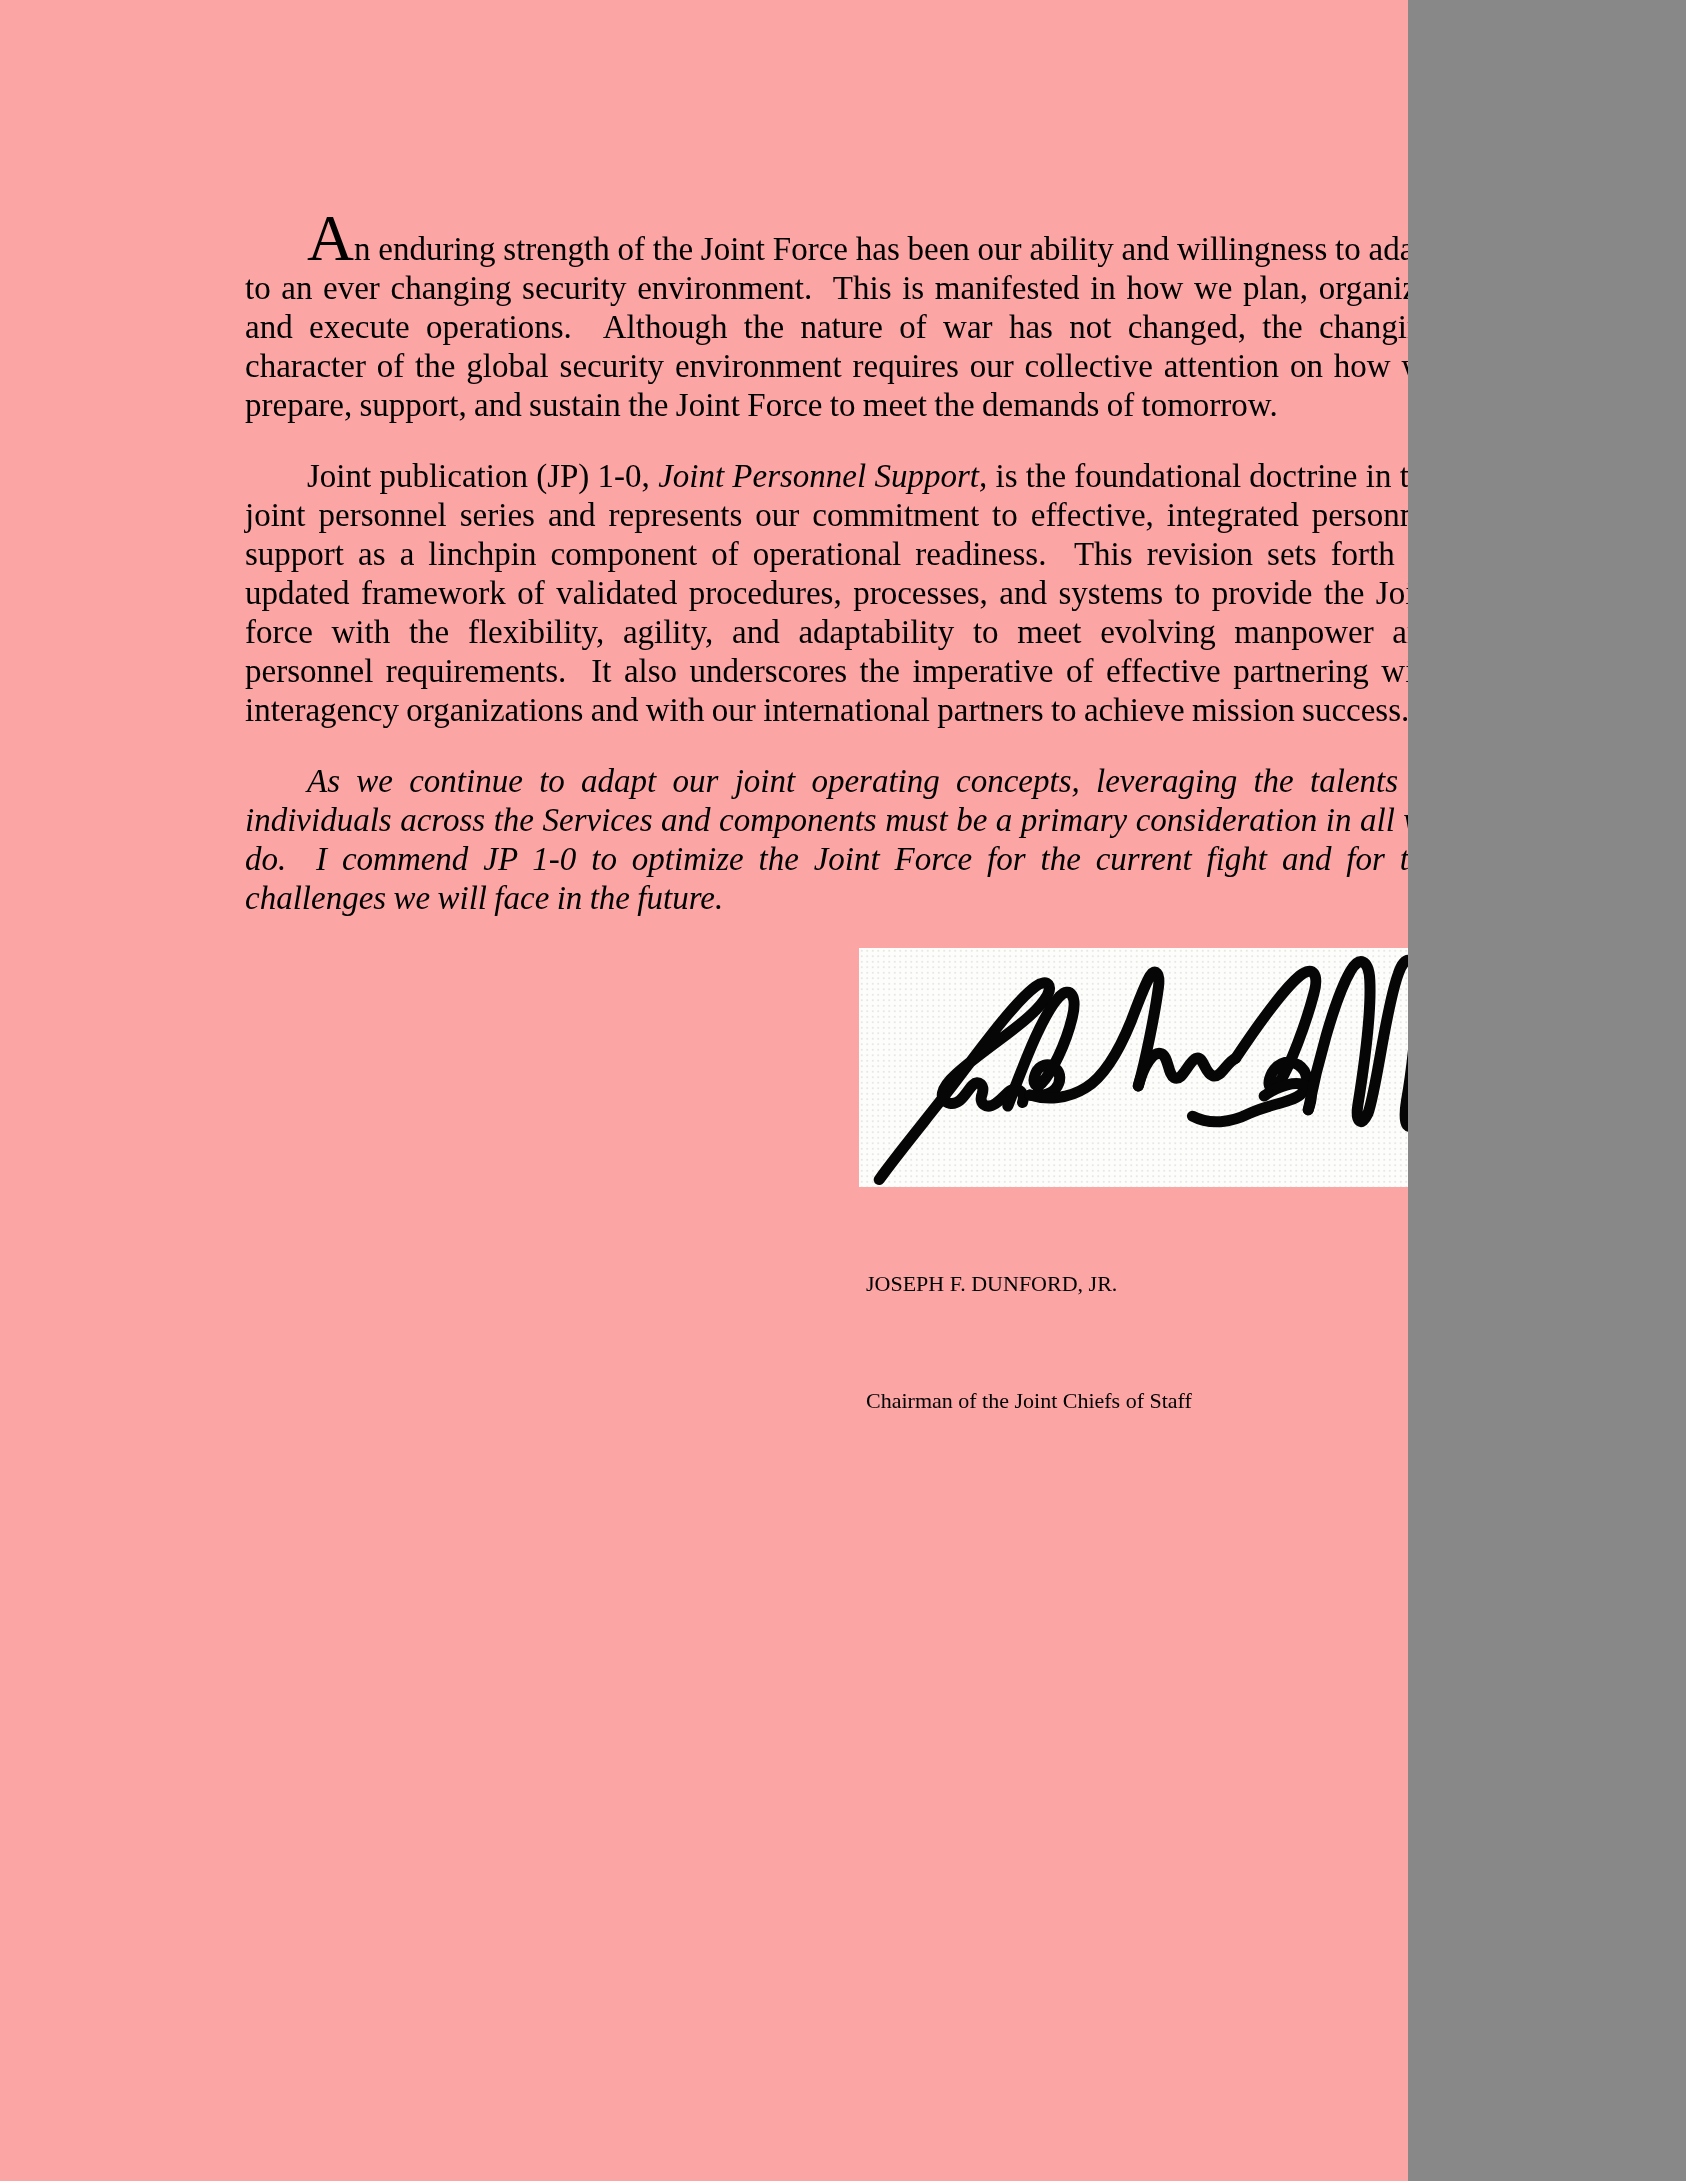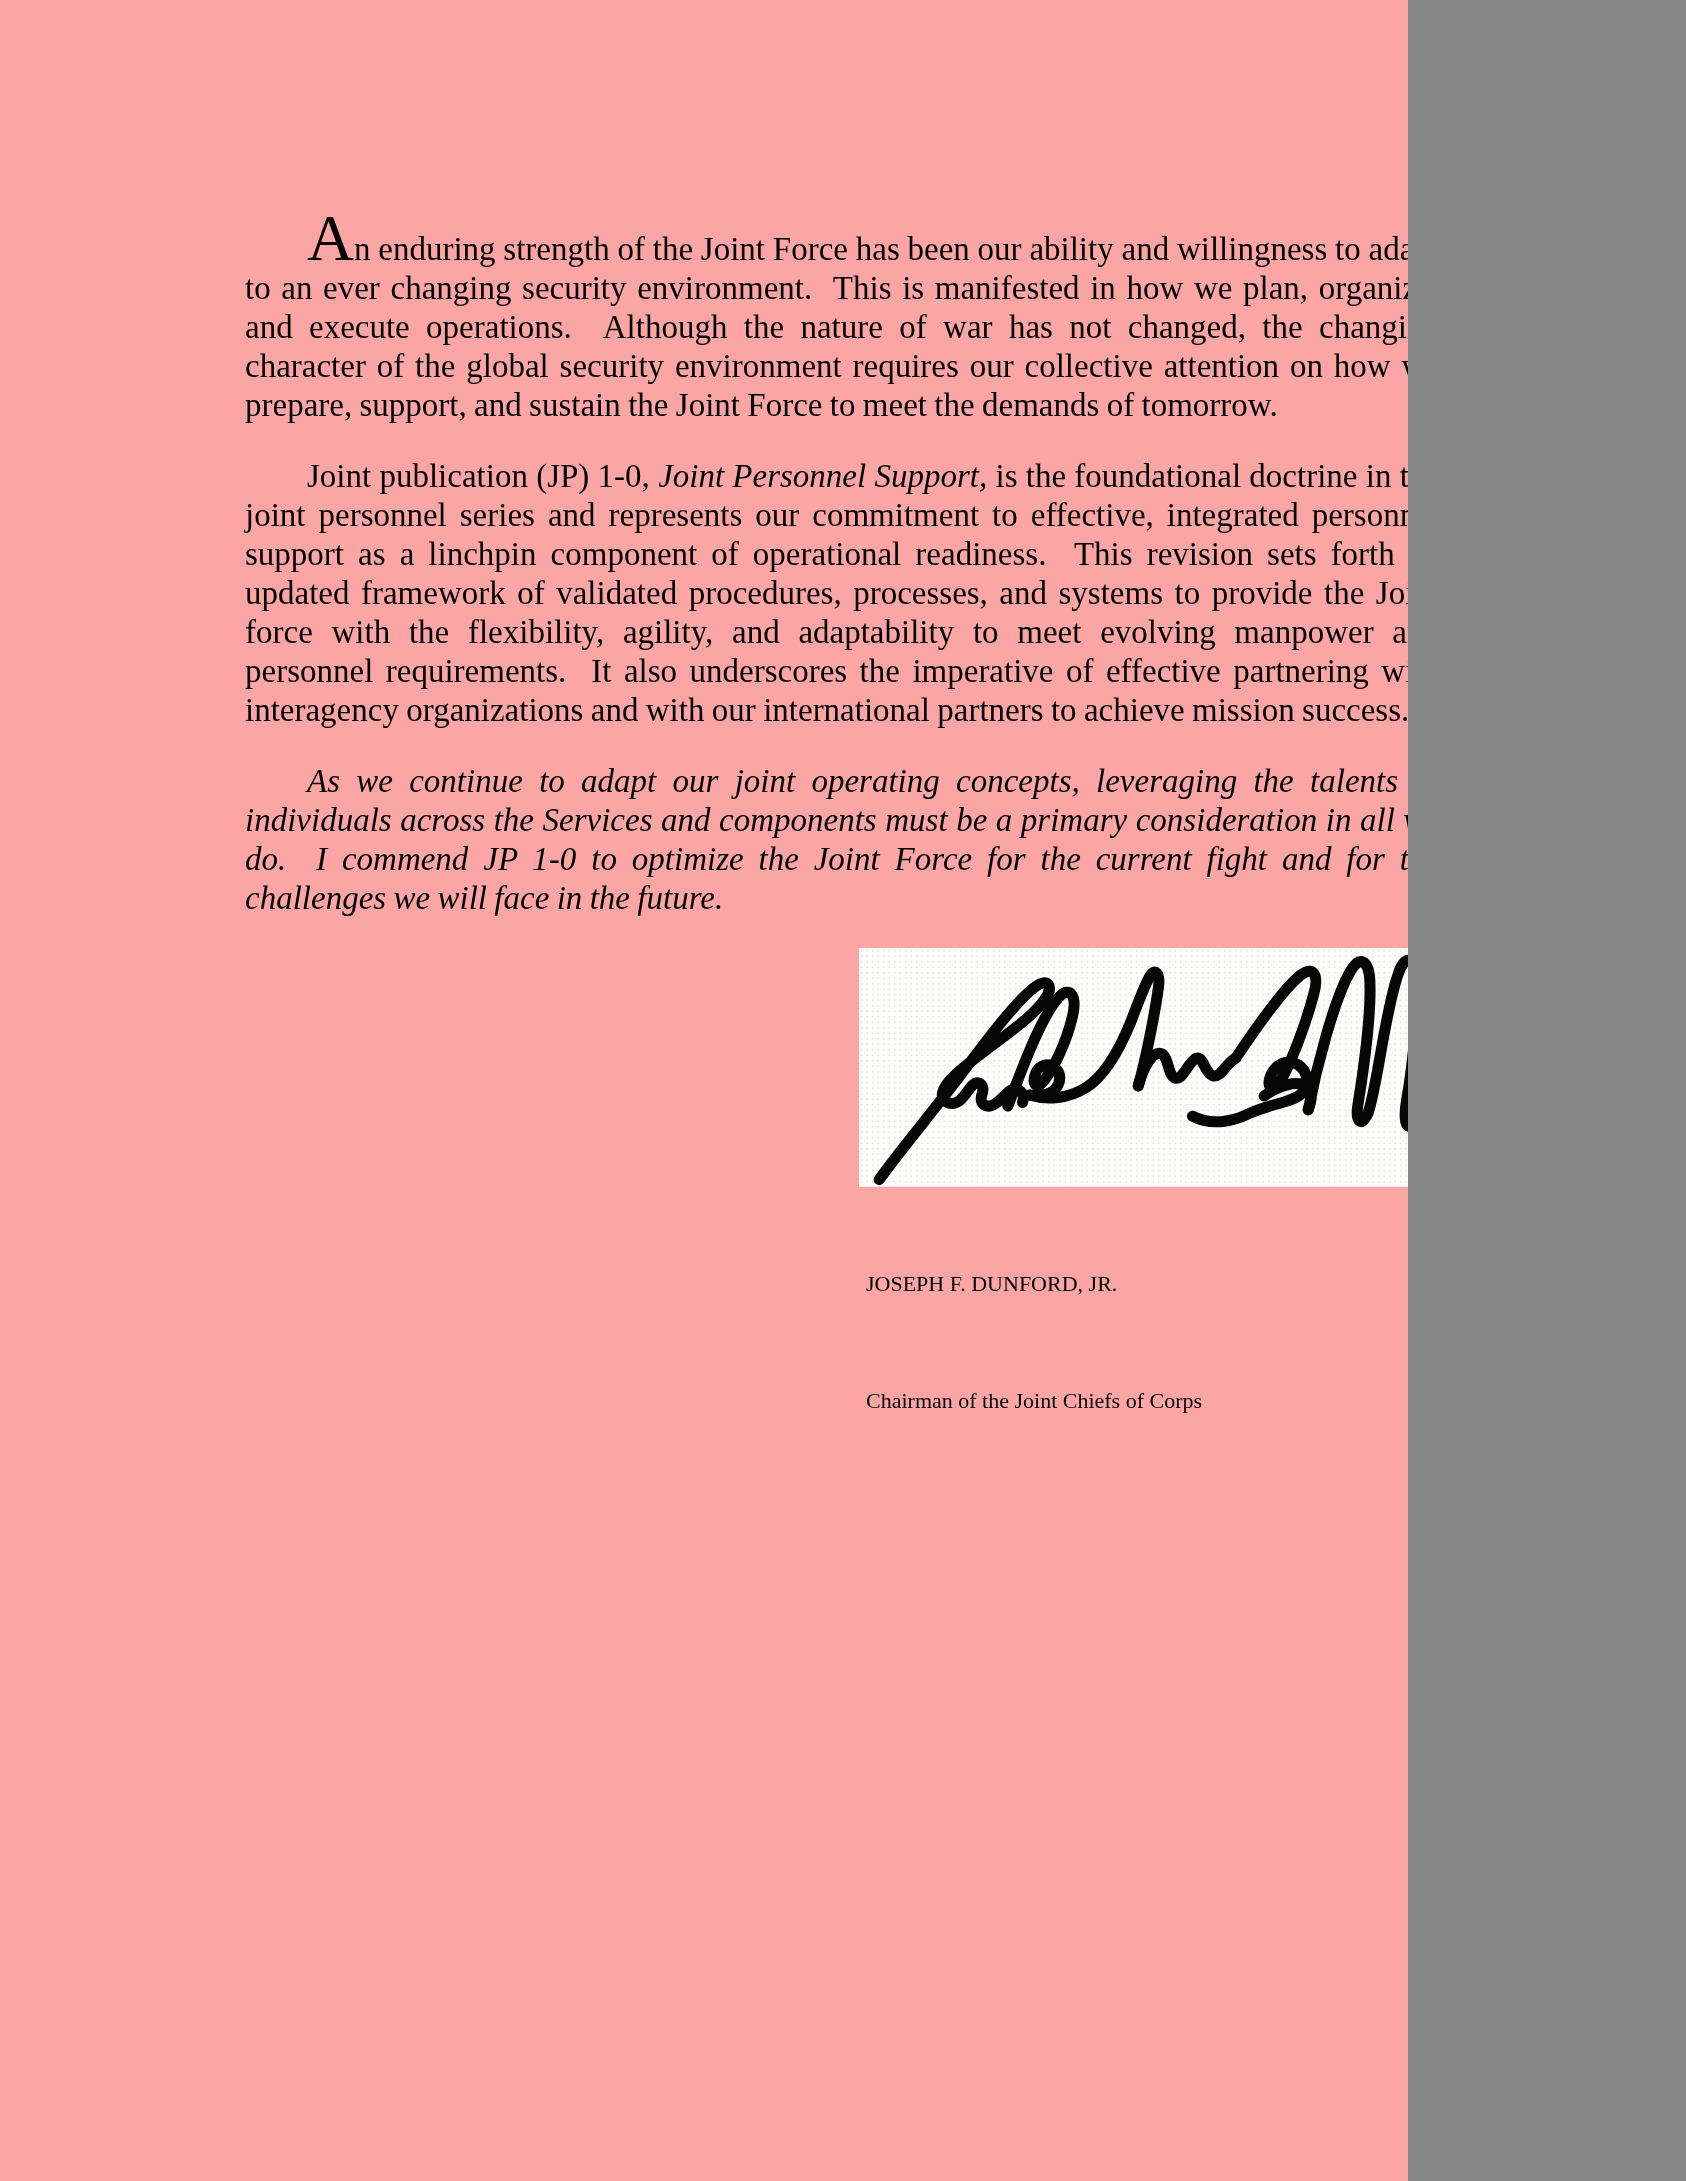--- a/index.html
+++ b/index.html
@@ -128,17 +128,17 @@
                  C 594 7, 605 9, 607 31
                  C 610 63, 602 132, 596 166
                  C 591 196, 599 201, 607 185
                  C 613 173, 617 155, 620 140"></path>
       </g>
     </svg>
   </div>
 
   <div class="sig-block">
     <div>JOSEPH F. DUNFORD, JR.</div>
-    <div>Chairman of the Joint Chiefs of Corps</div>
+    <div>Chairman of the Joint Chiefs of Staff</div>
   </div>
 
 </div>
 
 
 </body></html>

